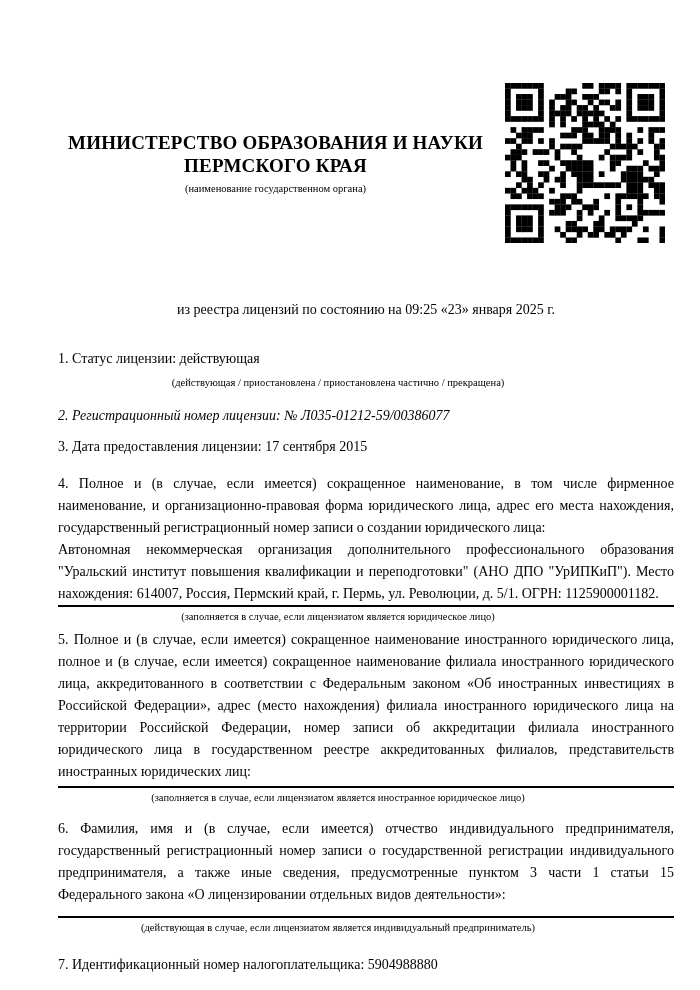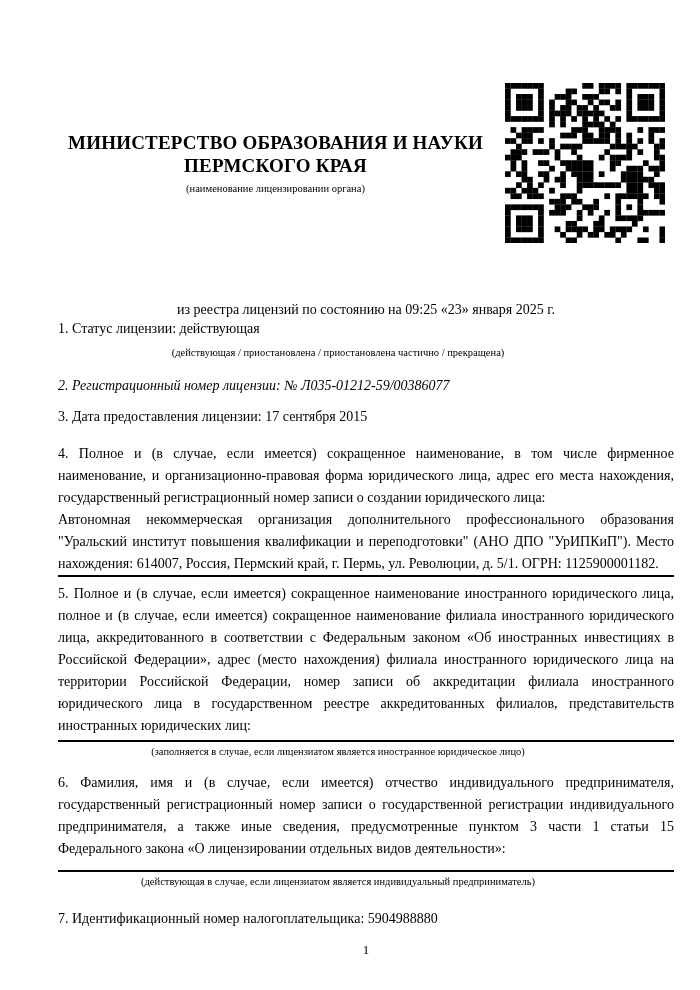--- a/index.html
+++ b/index.html
@@ -15,42 +15,42 @@
   .ministry-name{font-weight:bold;font-size:19px;line-height:23px;letter-spacing:.2px;}
   .ministry-caption{font-size:10.5px;line-height:13px;margin-top:5px;}
   .qr{width:160px;height:160px;flex:0 0 160px;margin-right:9px;display:block;}
   
   .title{margin-top:57px;text-align:center;font-size:14px;line-height:19px;}
   
   .line{margin:0;font-size:14px;line-height:20px;}
   .para{margin:0;font-size:14px;line-height:22px;text-align:justify;}
   .caption{font-size:10.5px;line-height:13px;width:560px;text-align:center;}
   .rule{border-top:2px solid #000;height:0;width:100%;}
-  .mt-30{}
+  .mt-30{margin-top:30px;}
   .mt-21{margin-top:21px;}
   .mt-17{margin-top:17px;font-style:italic;}
   .mt-16{margin-top:16px;}
   .mt-14{margin-top:14px;}
   .mt-11{margin-top:11px;}
   .mt-10{margin-top:10px;}
   .mt-6{margin-top:6px;}
   .mt-3{margin-top:3px;}
   .mt-1{margin-top:7px;}
   .page-number{margin-top:13px;text-align:center;font-size:13px;line-height:16px;}
 </style>
 </head>
 <body>
 
 <div class="page">
 
   <div class="header-row">
     <div class="ministry">
       <div class="ministry-name">МИНИСТЕРСТВО ОБРАЗОВАНИЯ И НАУКИ</div>
       <div class="ministry-name">ПЕРМСКОГО КРАЯ</div>
-      <div class="ministry-caption">(наименование лицензировании органа)</div>
+      <div class="ministry-caption">(наименование государственном органа)</div>
     </div>
     <svg class="qr" viewBox="0 0 160 160">
         <rect width="160" height="160" fill="#fff"></rect>
         <rect x="0.00" y="0.00" width="5.72" height="5.72" fill="#000"></rect>
         <rect x="5.52" y="0.00" width="5.72" height="5.72" fill="#000"></rect>
         <rect x="11.03" y="0.00" width="5.72" height="5.72" fill="#000"></rect>
         <rect x="16.55" y="0.00" width="5.72" height="5.72" fill="#000"></rect>
         <rect x="22.07" y="0.00" width="5.72" height="5.72" fill="#000"></rect>
         <rect x="27.59" y="0.00" width="5.72" height="5.72" fill="#000"></rect>
         <rect x="33.10" y="0.00" width="5.72" height="5.72" fill="#000"></rect>
@@ -468,20 +468,21 @@
   <p class="line mt-30">1. Статус лицензии: действующая</p>
   <div class="caption mt-1">(действующая / приостановлена / приостановлена частично / прекращена)</div>
 
   <p class="line mt-17">2. Регистрационный номер лицензии: № Л035-01212-59/00386077</p>
 
   <p class="line mt-11">3. Дата предоставления лицензии: 17 сентября 2015</p>
 
   <p class="para mt-16">4. Полное и (в случае, если имеется) сокращенное наименование, в том числе фирменное наименование, и организационно-правовая форма юридического лица, адрес его места нахождения, государственный регистрационный номер записи о создании юридического лица:</p>
   <p class="para">Автономная некоммерческая организация дополнительного профессионального образования "Уральский институт повышения квалификации и переподготовки" (АНО ДПО "УрИПКиП"). Место нахождения: 614007, Россия, Пермский край, г. Пермь, ул. Революции, д. 5/1. ОГРН: 1125900001182.</p>
   <div class="rule"></div>
+  <div class="caption mt-3">(заполняется в случае, если лицензиатом является юридическое лицо)</div>
 
   <p class="para mt-6">5. Полное и (в случае, если имеется) сокращенное наименование иностранного юридического лица, полное и (в случае, если имеется) сокращенное наименование филиала иностранного юридического лица, аккредитованного в соответствии с Федеральным законом «Об иностранных инвестициях в Российской Федерации», адрес (место нахождения) филиала иностранного юридического лица на территории Российской Федерации, номер записи об аккредитации филиала иностранного юридического лица в государственном реестре аккредитованных филиалов, представительств иностранных юридических лиц:</p>
   <div class="rule mt-3"></div>
   <div class="caption mt-3">(заполняется в случае, если лицензиатом является иностранное юридическое лицо)</div>
 
   <p class="para mt-14">6. Фамилия, имя и (в случае, если имеется) отчество индивидуального предпринимателя, государственный регистрационный номер записи о государственной регистрации индивидуального предпринимателя, а также иные сведения, предусмотренные пунктом 3 части 1 статьи 15 Федерального закона «О лицензировании отдельных видов деятельности»:</p>
   <div class="rule mt-10"></div>
   <div class="caption mt-3">(действующая в случае, если лицензиатом является индивидуальный предприниматель)</div>
 
   <p class="line mt-21">7. Идентификационный номер налогоплательщика: 5904988880</p>

